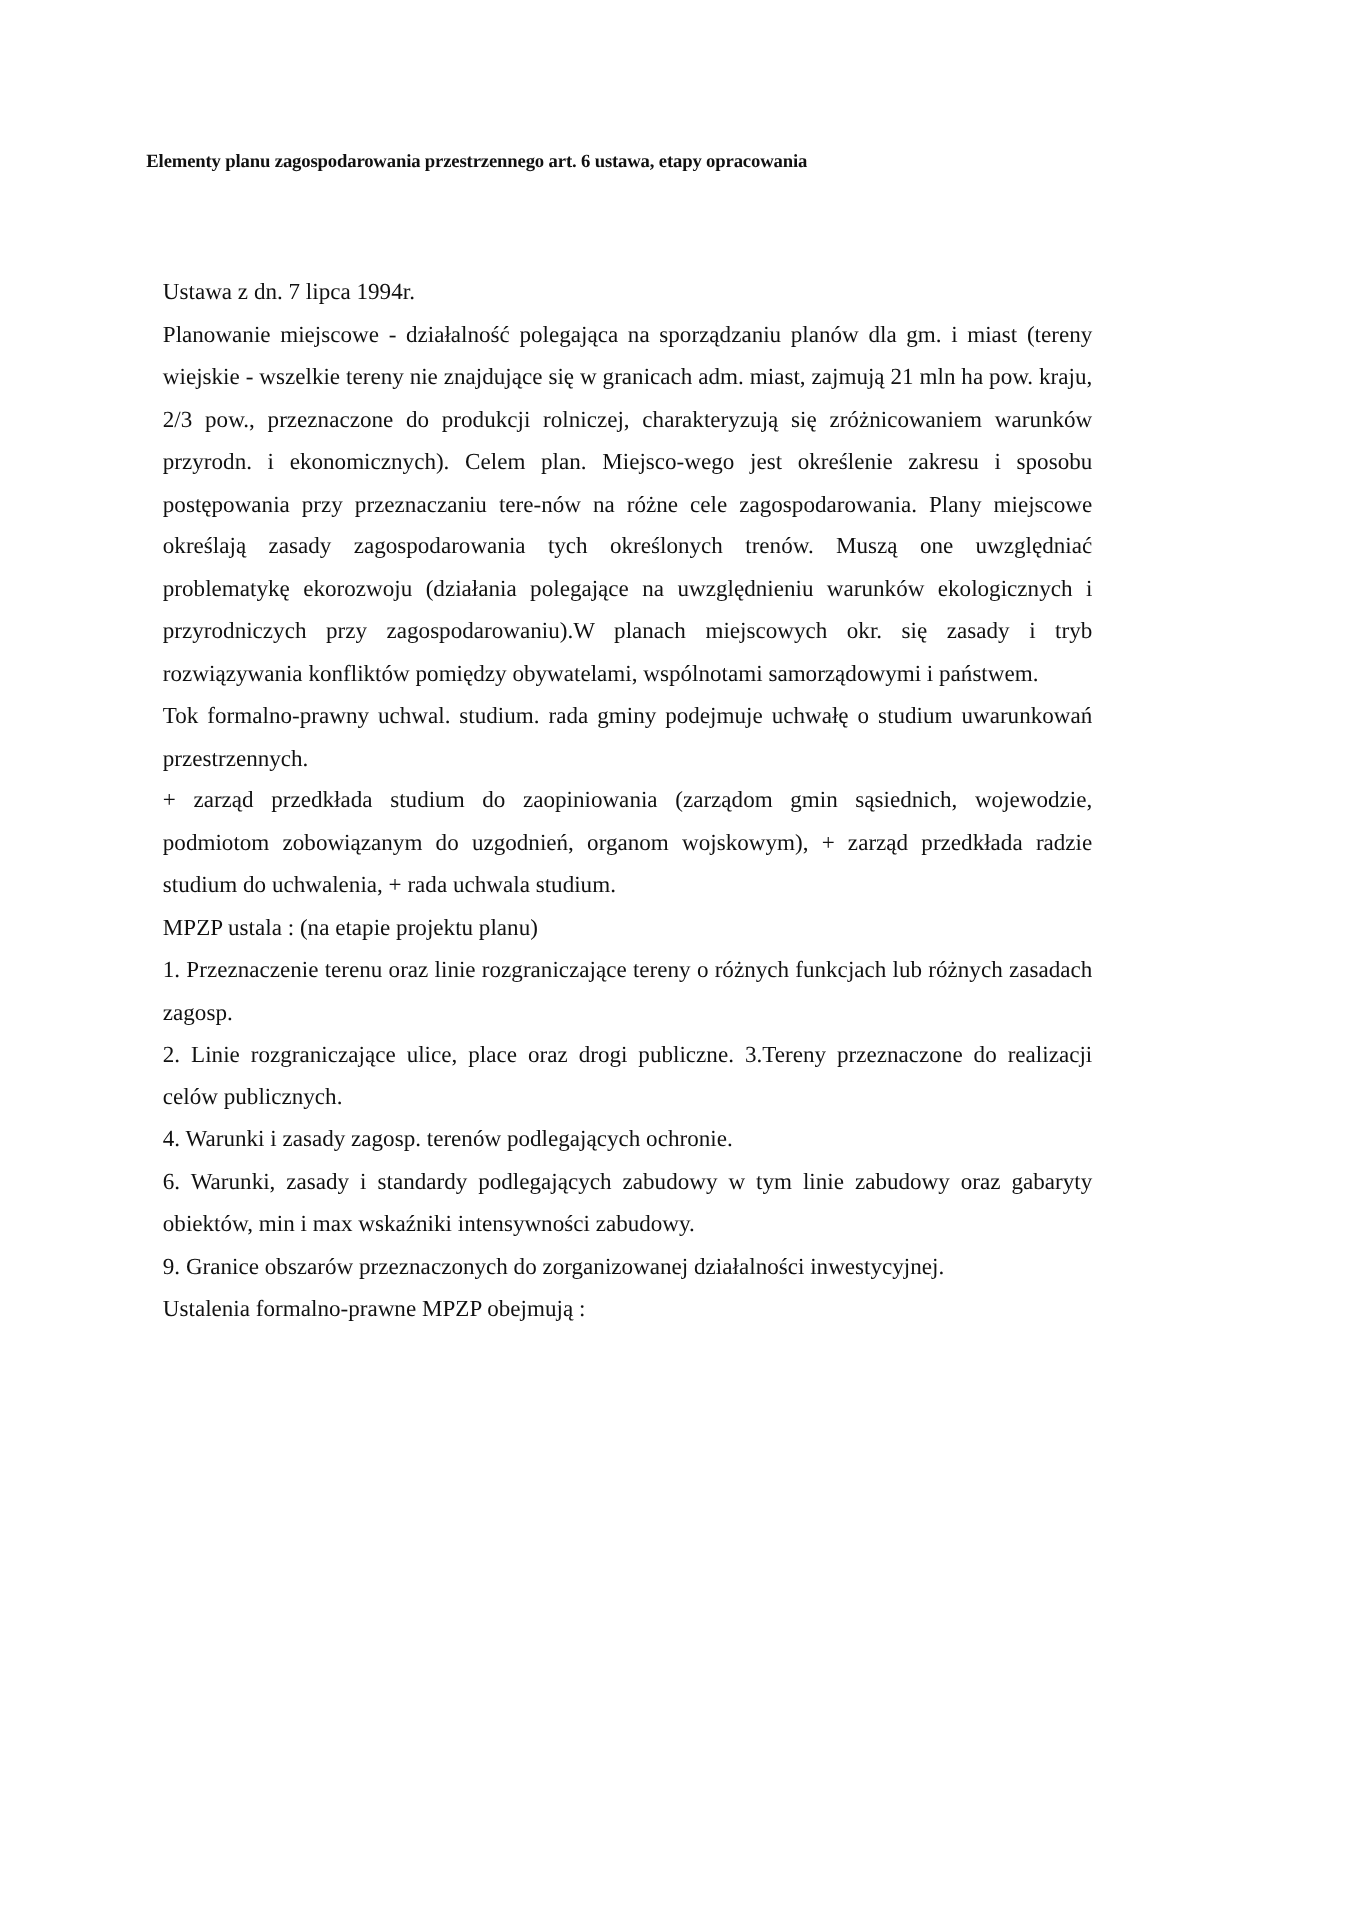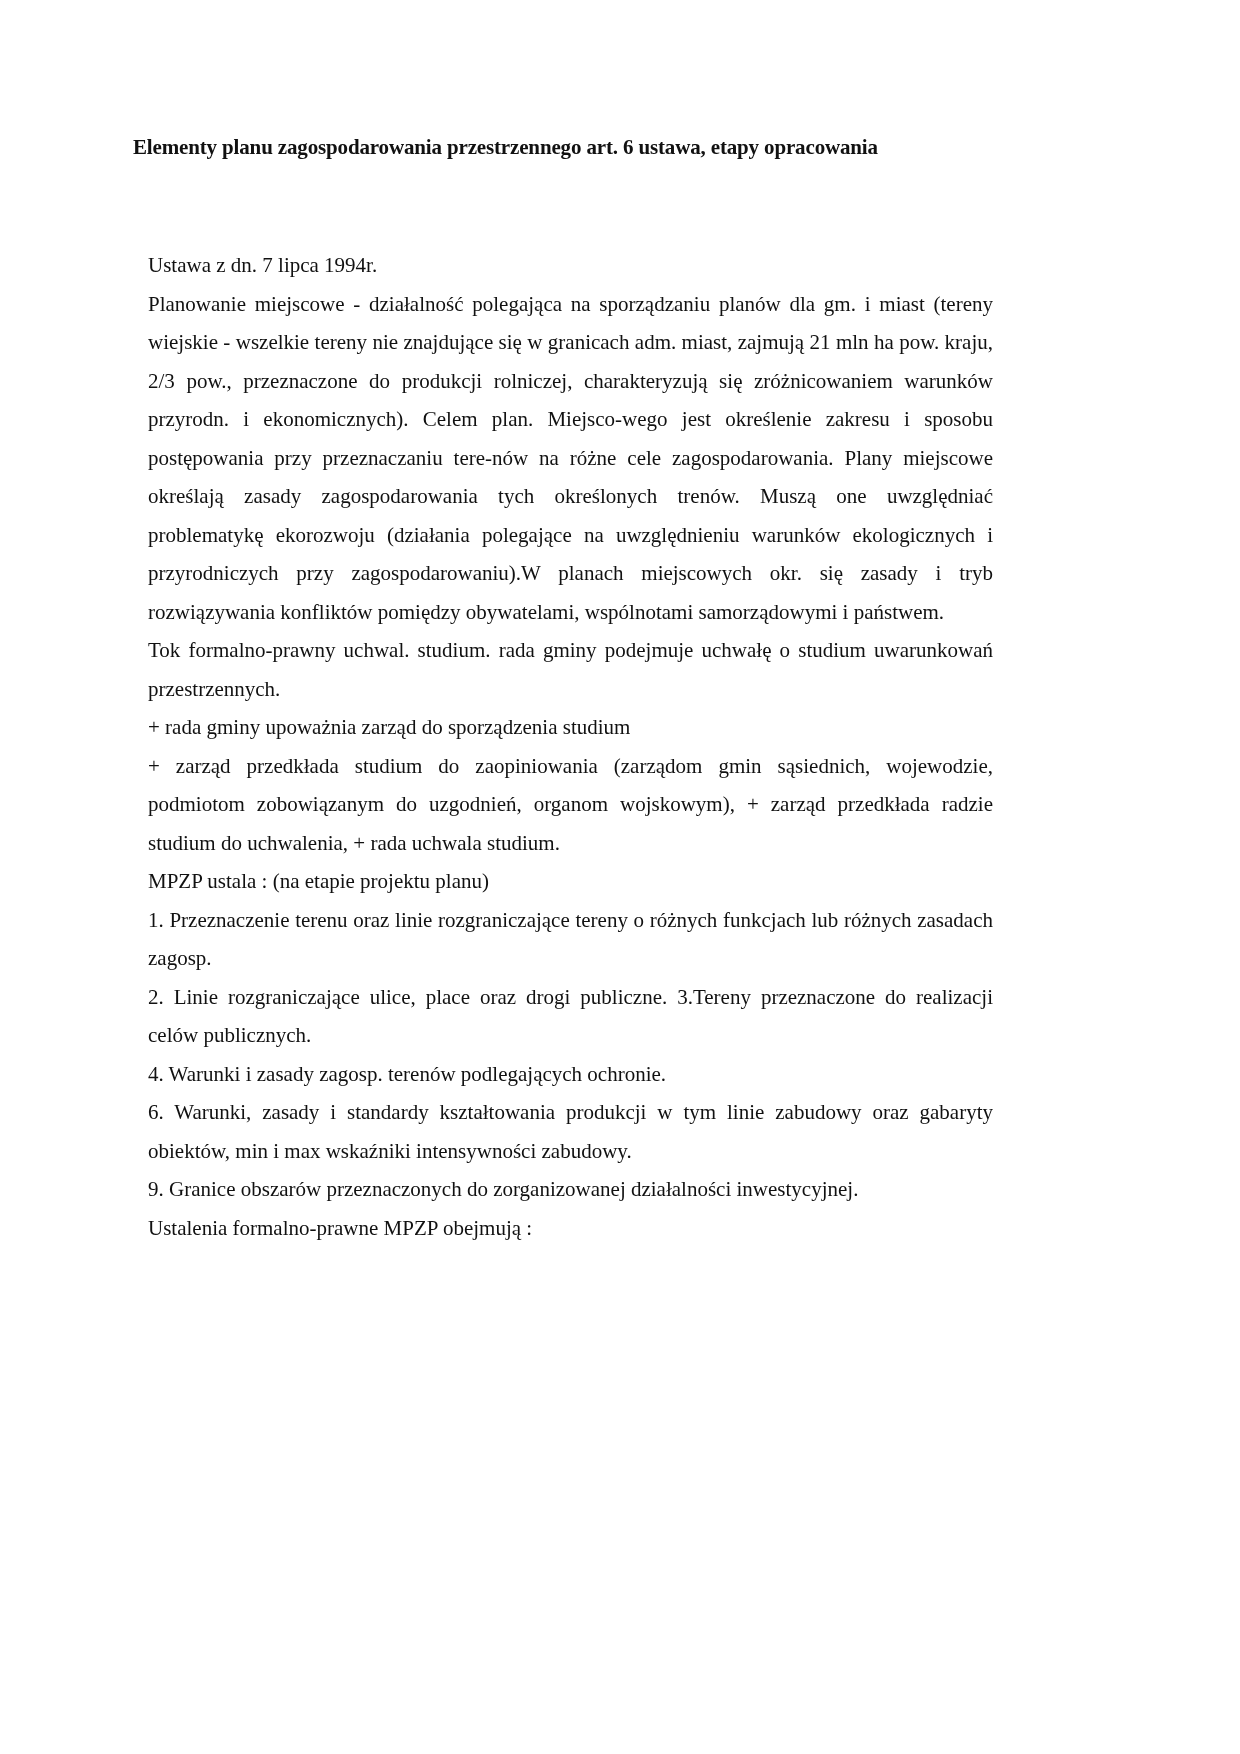--- a/index.html
+++ b/index.html
@@ -20,21 +20,21 @@
       left: 133px;
       top: 0;
       width: 845px;
     }
     .title {
       position: absolute;
       top: 133px;
       left: 0;
       width: 860px;
       font-weight: bold;
-      font-size: 21px;
+      font-size: 17px;
       line-height: 28px;
       white-space: nowrap;
       letter-spacing: -0.15px;
     }
     .body {
       position: absolute;
       top: 246px;
       left: 15px;
       width: 845px;
       font-size: 21px;
@@ -54,33 +54,32 @@
 <div class="page">
   <div class="title">Elementy planu zagospodarowania przestrzennego art. 6 ustawa, etapy opracowania</div>
 
   <div class="body">
     <p class="p nowrap">Ustawa z dn. 7 lipca 1994r.</p>
 
     <p class="p"><span class="b">Planowanie miejscowe</span><span> - działalność polegająca na sporządzaniu planów dla gm. i miast (tereny wiejskie - wszelkie tereny nie znajdujące się w granicach adm. miast, zajmują 21 mln ha pow. kraju, 2/3 pow., przeznaczone do produkcji rolniczej, charakteryzują się zróżnicowaniem warunków przyrodn. i ekonomicznych). Celem plan. Miejsco-wego jest określenie zakresu i sposobu postępowania przy przeznaczaniu tere-nów na różne cele zagospodarowania. Plany miejscowe określają zasady zagospodarowania tych określonych trenów. Muszą one uwzględniać problematykę ekorozwoju (działania polegające na uwzględnieniu warunków ekologicznych i przyrodniczych przy zagospodarowaniu).W planach miejscowych okr. się zasady i tryb rozwiązywania konfliktów pomiędzy obywatelami, wspólnotami samorządowymi i państwem.</span></p>
 
     <p class="p"><span class="b">Tok formalno-prawny uchwal. studium</span><span>. rada gminy podejmuje uchwałę o studium uwarunkowań przestrzennych.</span></p>
 
-    <p class="p nowrap">+ rada gminy upoważnia zarząd do sporządzenia studium</p>
     <p class="p">+ zarząd przedkłada studium do zaopiniowania (zarządom gmin sąsiednich, wojewodzie, podmiotom zobowiązanym do uzgodnień, organom wojskowym), + zarząd przedkłada radzie studium do uchwalenia, + rada uchwala studium.</p>
 
     <p class="p nowrap"><span class="b">MPZP ustala :</span><span> (na etapie projektu planu)</span></p>
 
     <p class="p"><span class="b">1</span><span>. Przeznaczenie terenu oraz linie rozgraniczające tereny o różnych funkcjach lub różnych zasadach zagosp.</span></p>
 
     <p class="p"><span class="b">2</span><span>. Linie rozgraniczające ulice, place oraz drogi publiczne. </span><span class="b">3.</span><span>Tereny przeznaczone do realizacji celów publicznych.</span></p>
 
     <p class="p nowrap"><span>4</span><span>. Warunki i zasady zagosp.  terenów podlegających ochronie.</span></p>
 
 
-    <p class="p"><span class="b">6</span><span>. Warunki, zasady i standardy kształtowania produkcji w tym linie zabudowy oraz gabaryty obiektów, min i max wskaźniki intensywności zabudowy.</span></p>
+    <p class="p"><span class="b">6</span><span>. Warunki, zasady i standardy podlegających zabudowy w tym linie zabudowy oraz gabaryty obiektów, min i max wskaźniki intensywności zabudowy.</span></p>
 
 
 
     <p class="p nowrap"><span class="b">9</span><span>. Granice obszarów przeznaczonych do zorganizowanej działalności inwestycyjnej.</span></p>
 
     <p class="p nowrap b">Ustalenia formalno-prawne MPZP obejmują :</p>
   </div>
 </div>
 
 </body></html>

